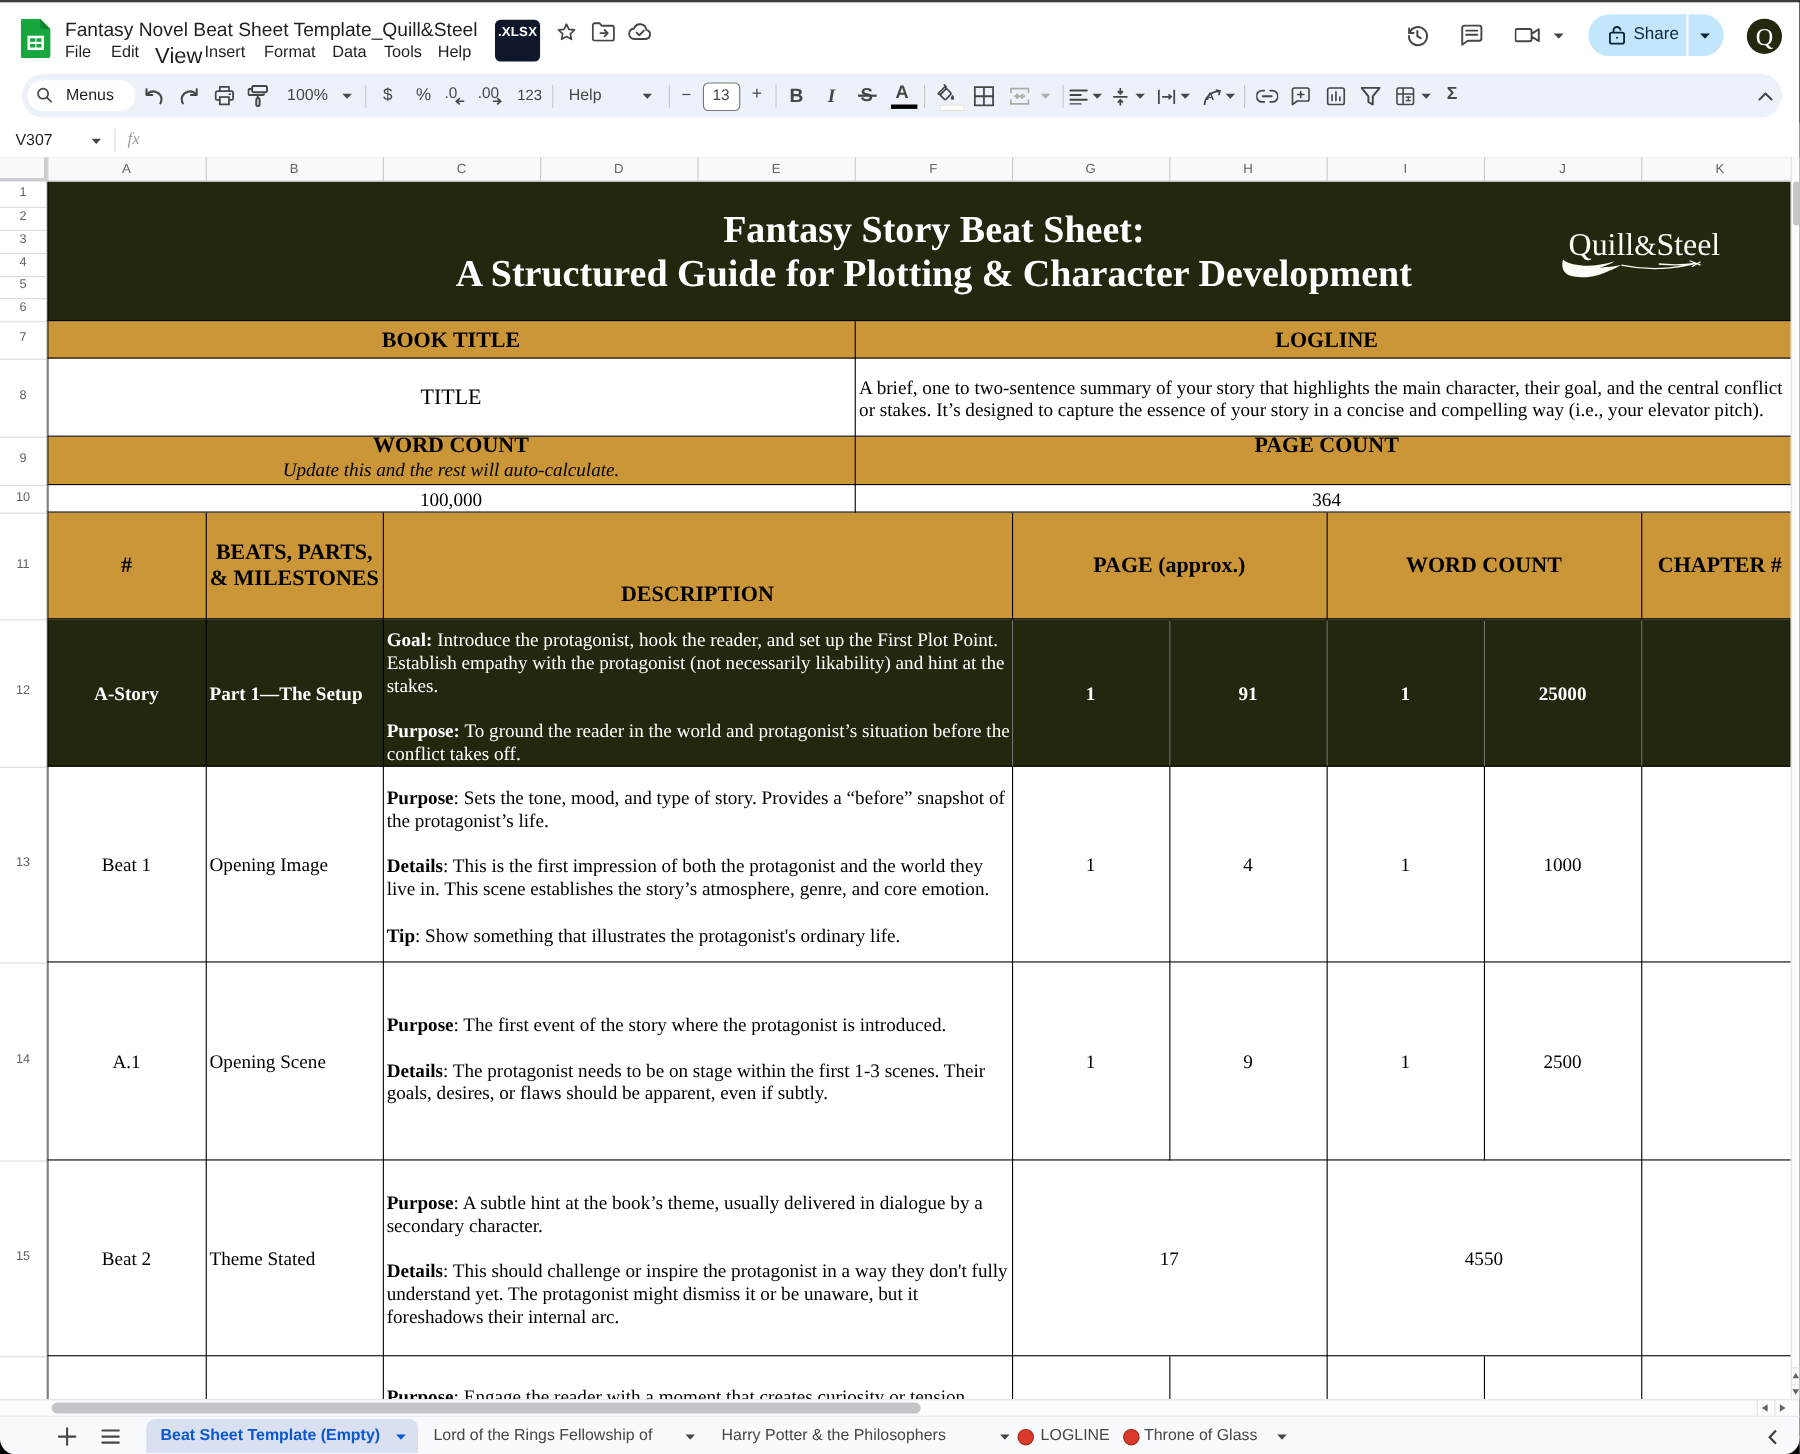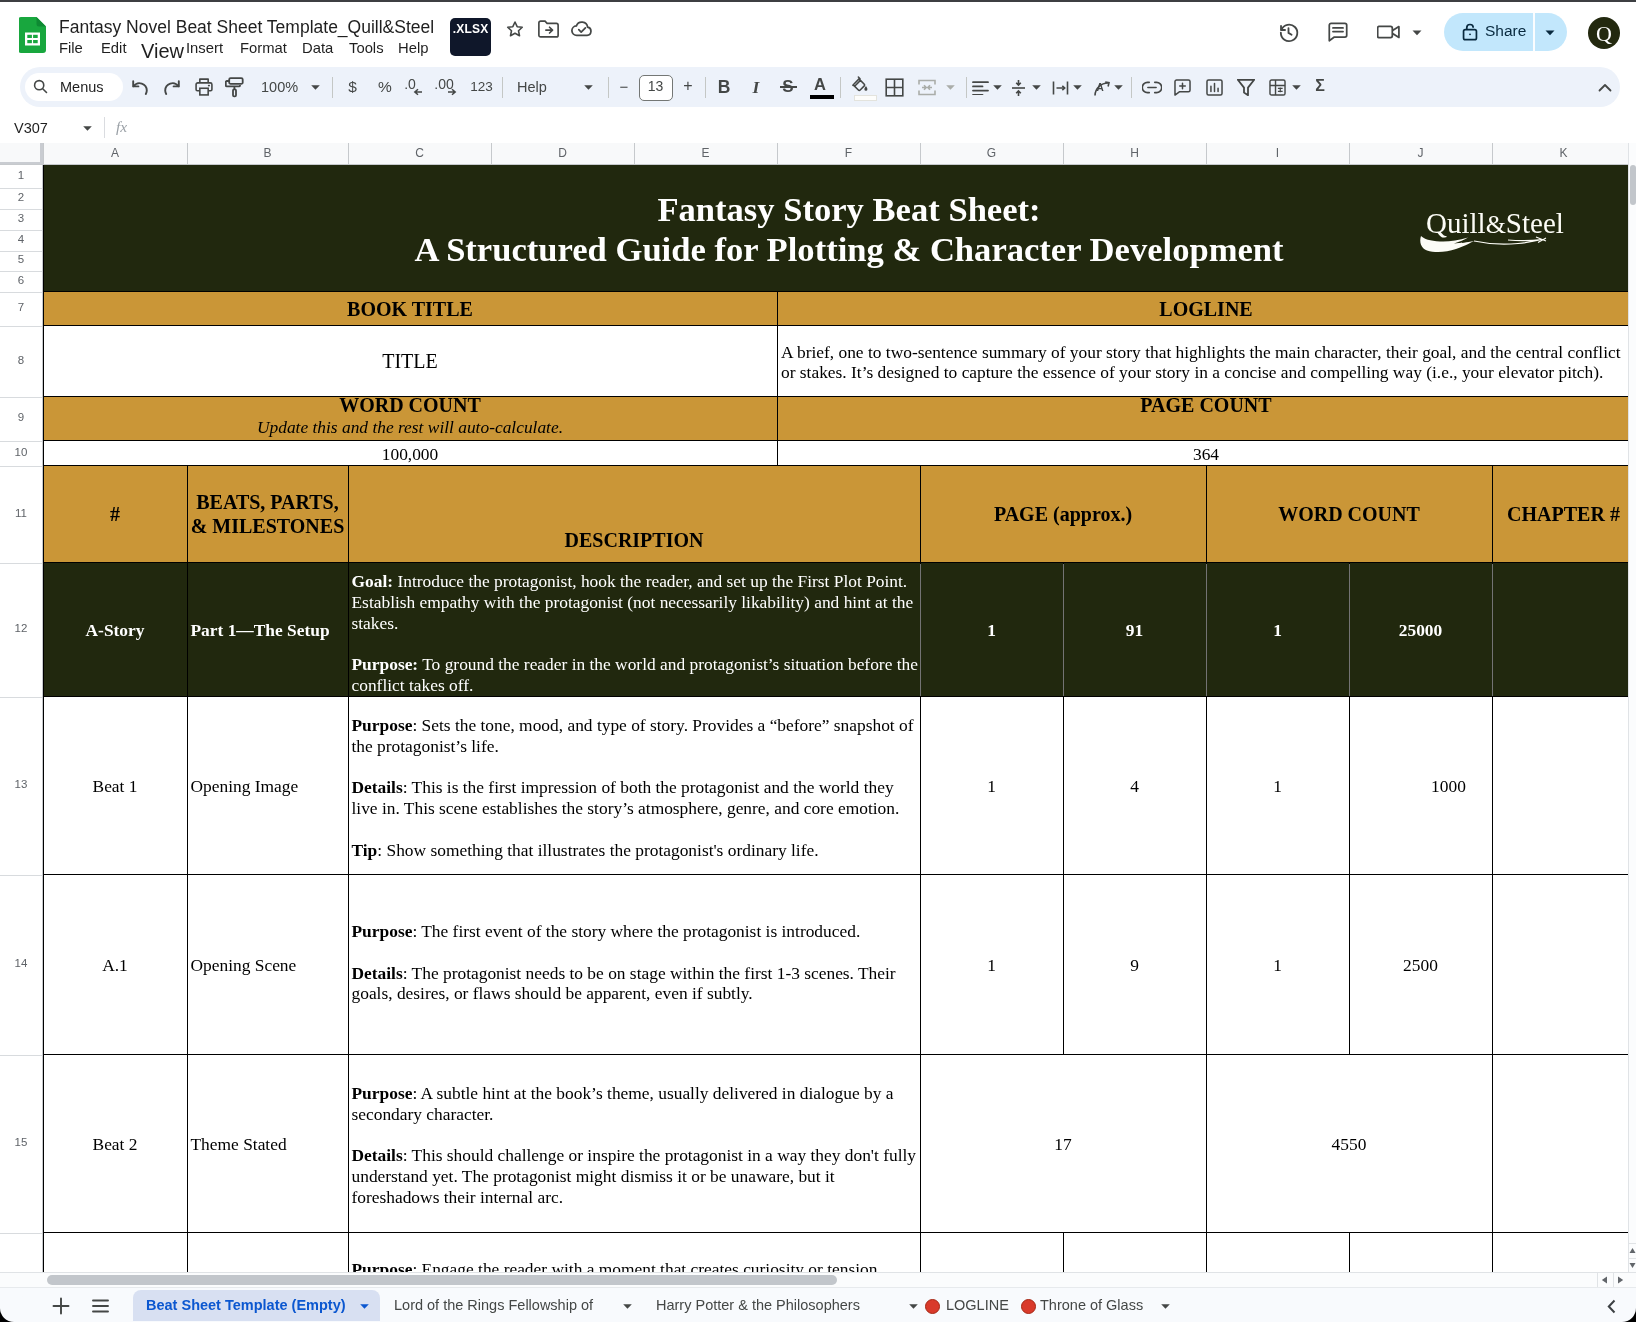--- a/index.html
+++ b/index.html
@@ -312,21 +312,21 @@
 <div class="abs ct serif nw" style="left:877px;top:455.0px;width:143px;font-size:17.4px;font-weight:bold;color:#fff;">1</div>
 <div class="abs ct serif nw" style="left:1020px;top:455.0px;width:143px;font-size:17.4px;font-weight:bold;color:#fff;">91</div>
 <div class="abs ct serif nw" style="left:1163px;top:455.0px;width:143px;font-size:17.4px;font-weight:bold;color:#fff;">1</div>
 <div class="abs ct serif nw" style="left:1306px;top:455.0px;width:143px;font-size:17.4px;font-weight:bold;color:#fff;">25000</div>
 <div class="abs ct serif nw" style="left:0px;top:611.0px;width:144px;font-size:17.4px;color:#000;">Beat 1</div>
 <div class="abs serif nw" style="left:147.5px;top:611.0px;font-size:17.4px;">Opening Image</div>
 <div class="abs serif" style="left:308.5px;top:549.7px;font-size:17.4px;line-height:20.9px;color:#000;width:620px;"><b>Purpose</b>: Sets the tone, mood, and type of story. Provides a “before” snapshot of<br>the protagonist’s life.<br><br><b>Details</b>: This is the first impression of both the protagonist and the world they<br>live in. This scene establishes the story’s atmosphere, genre, and core emotion.<br><br><b>Tip</b>: Show something that illustrates the protagonist's ordinary life.</div>
 <div class="abs ct serif nw" style="left:877px;top:611.0px;width:143px;font-size:17.4px;color:#000;">1</div>
 <div class="abs ct serif nw" style="left:1020px;top:611.0px;width:143px;font-size:17.4px;color:#000;">4</div>
 <div class="abs ct serif nw" style="left:1163px;top:611.0px;width:143px;font-size:17.4px;color:#000;">1</div>
-<div class="abs ct serif nw" style="left:1306px;top:611.0px;width:143px;font-size:17.4px;color:#000;margin-left:28px;">1000</div>
+<div class="abs ct serif nw" style="left:1306px;top:611.0px;width:143px;font-size:17.4px;color:#000;">1000</div>
 <div class="abs ct serif nw" style="left:0px;top:789.7px;width:144px;font-size:17.4px;color:#000;">A.1</div>
 <div class="abs serif nw" style="left:147.5px;top:789.7px;font-size:17.4px;">Opening Scene</div>
 <div class="abs serif" style="left:308.5px;top:755.7px;font-size:17.4px;line-height:20.9px;color:#000;width:620px;"><b>Purpose</b>: The first event of the story where the protagonist is introduced.<br><br><b>Details</b>: The protagonist needs to be on stage within the first 1-3 scenes. Their<br>goals, desires, or flaws should be apparent, even if subtly.</div>
 <div class="abs ct serif nw" style="left:877px;top:789.7px;width:143px;font-size:17.4px;color:#000;">1</div>
 <div class="abs ct serif nw" style="left:1020px;top:789.7px;width:143px;font-size:17.4px;color:#000;">9</div>
 <div class="abs ct serif nw" style="left:1163px;top:789.7px;width:143px;font-size:17.4px;color:#000;">1</div>
 <div class="abs ct serif nw" style="left:1306px;top:789.7px;width:143px;font-size:17.4px;color:#000;">2500</div>
 <div class="abs ct serif nw" style="left:0px;top:968.7px;width:144px;font-size:17.4px;color:#000;">Beat 2</div>
 <div class="abs serif nw" style="left:147.5px;top:968.7px;font-size:17.4px;">Theme Stated</div>
 <div class="abs serif" style="left:308.5px;top:917.7px;font-size:17.4px;line-height:20.9px;color:#000;width:620px;"><b>Purpose</b>: A subtle hint at the book’s theme, usually delivered in dialogue by a<br>secondary character.<br><br><b>Details</b>: This should challenge or inspire the protagonist in a way they don't fully<br>understand yet. The protagonist might dismiss it or be unaware, but it<br>foreshadows their internal arc.</div>

